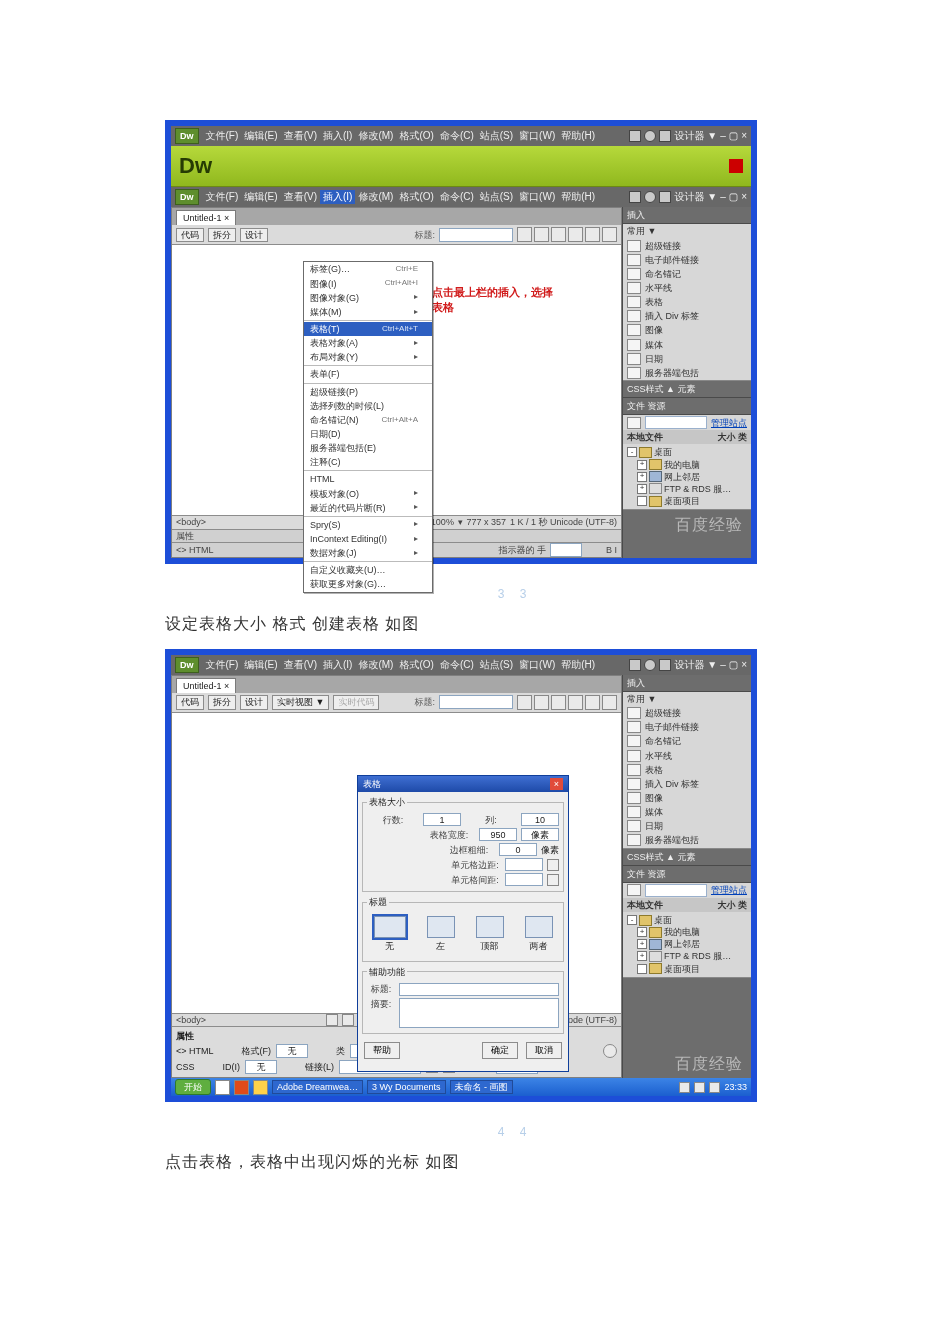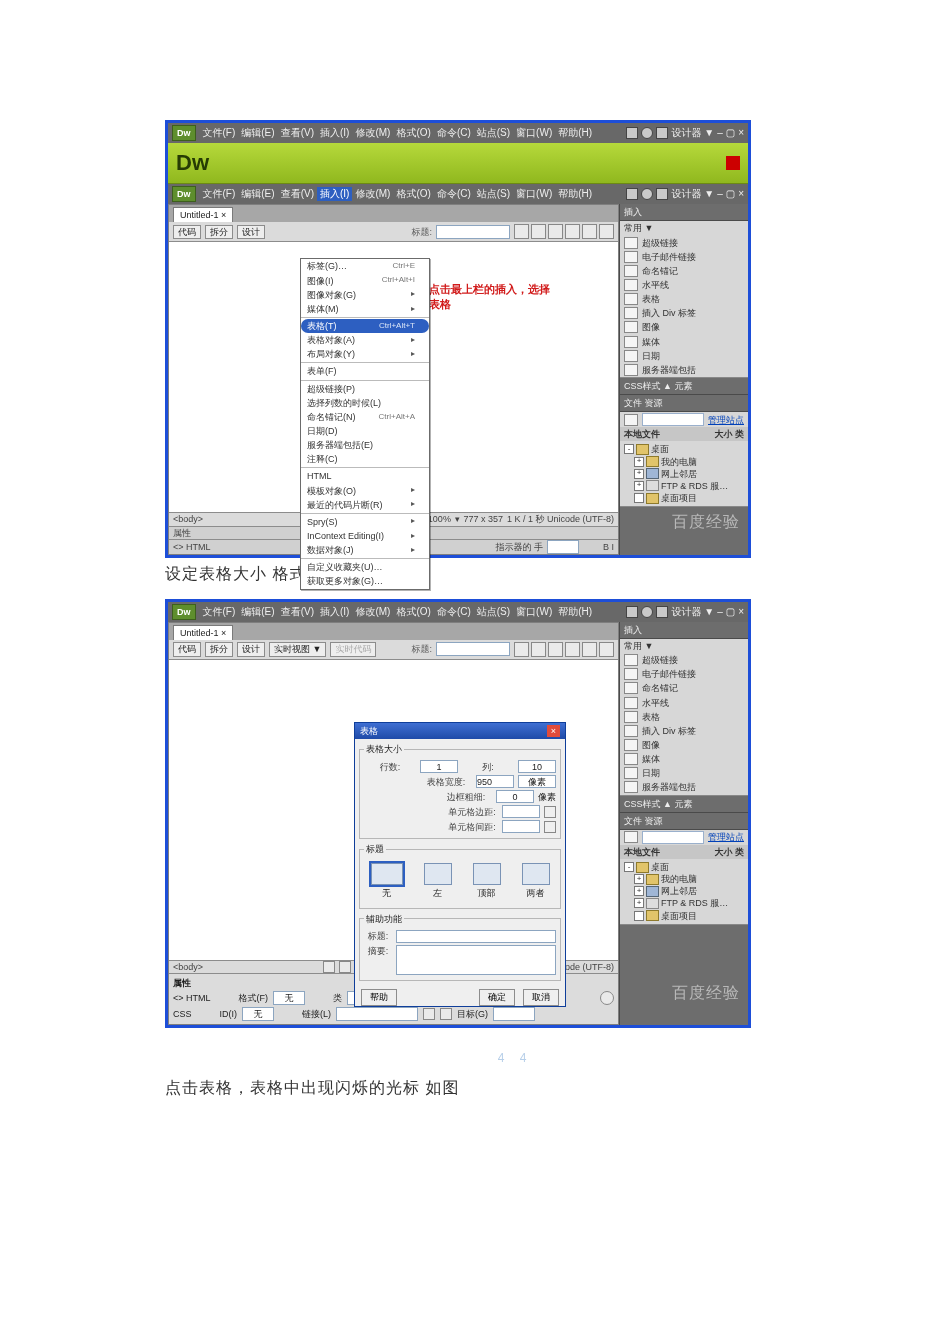--- a/index.html
+++ b/index.html
@@ -30,21 +30,21 @@
   }
   .caption {
     font-size: 16px;
     color: #333;
     margin: 6px 0 14px 0;
     letter-spacing: 1px;
   }
   
   .shot {
     width: 580px;
-    border: 3px solid #1d4ed8;
+    border: 6px solid #1d4ed8;
     background: #a7a7a7;
     font-size: 10px;
     color: #222;
     line-height: 1.35;
     position: relative;
   }
   .title-bar {
     background: #686868;
     color: #eee;
     font-size: 10px;
@@ -159,21 +159,21 @@
     border: 1px solid #6b6b6b;
     box-shadow: 1px 1px 0 rgba(0,0,0,.3);
     font-size: 9px; color: #333;
     z-index: 5;
   }
   .dropdown .item {
     padding: 1px 14px 1px 6px; display: flex; justify-content: space-between; align-items: center;
   }
   .dropdown .item.sub::after { content: "▸"; font-size: 8px; color: #555; }
   .dropdown .sep { border-top: 1px solid #bbb; margin: 1px 0; }
-  .dropdown .item.hi { background: #2d5fc1; color: #fff; border-radius: 7px; }
+  .dropdown .item.hi { background: #2d5fc1; color: #fff; }
   .shortcut { color: #777; font-size: 8px; }
   .item.hi .shortcut { color: #dce7f7; }
   
   .brand-banner {
     height: 40px;
     background: linear-gradient(#b6d93b, #90b81e);
     border-bottom: 1px solid #6d8a14;
     display: flex; align-items: center; justify-content: space-between;
     padding: 0 8px;
     color: #263b04; font-weight: bold; font-size: 22px;
@@ -210,21 +210,21 @@
   .dlg-row { display: flex; align-items: center; justify-content: flex-end; gap: 4px; padding: 1px 0; }
   .dlg-row label { color: #444; min-width: 52px; text-align: center; }
   .dlg-in { width: 36px; height: 11px; border: 1px solid #8ca5c0; background: #fff; }
   .hdr-opts { display: flex; gap: 8px; justify-content: space-around; padding: 4px 0; }
   .hdr-opt { display: flex; flex-direction: column; align-items: center; gap: 2px; }
   .hdr-pic {
     width: 26px; height: 20px; border: 1px solid #7a93b5; background: #dfe7f1;
     display: flex; align-items: center; justify-content: center;
   }
   .hdr-pic.sel { outline: 2px solid #2d5fc1; }
-  .dlg-btns { display: flex; justify-content: space-between; gap: 8px; padding: 4px 6px 0; }
+  .dlg-btns { display: flex; justify-content: space-between; gap: 8px; padding: 4px 6px 12px; }
   .dlg-btns button { font-size: 9px; padding: 1px 8px; border: 1px solid #8c8c8c; background: #efefef; }
   
   .red-instr {
     position: absolute; left: 6px; top: 4px;
     width: 175px;
     color: #d40d16;
     font-size: 10px;
     line-height: 1.35;
     font-weight: bold;
     letter-spacing: 0;
@@ -528,20 +528,23 @@
                 <span class="ficon"></span>
                 <span>桌面项目</span>
               </div>
             </div>
         </div>
         <div class="watermark">百度经验</div>
       </div>
     </div>
   </div>
 
+  <div class="step-sep">
+      <span>3  3</span>
+    </div>
   <p class="caption">设定表格大小  格式   创建表格   如图</p>
 
   <div class="shot">
 
     <div class="title-bar">
       <span class="app-badge">Dw</span>
       <span class="menu-row" id="menubar-3">
           <span class="m">文件(F)</span>
           <span class="m">编辑(E)</span>
           <span class="m">查看(V)</span>
@@ -600,21 +603,21 @@
             <fieldset>
               <legend>表格大小</legend>
               <div class="dlg-row">
                 <label>行数:</label>
                 <span class="dlg-in" style="text-align:center">1</span>
                 <label>列:</label>
                 <span class="dlg-in" style="text-align:center">10</span>
               </div>
               <div class="dlg-row">
                 <label>表格宽度:</label>
-                <span class="dlg-in" style="">950</span>
+                <span class="dlg-in" style="text-align:center">950</span>
                 <span class="dlg-in" style="width:36px;text-align:center">像素</span>
               </div>
               <div class="dlg-row">
                 <label>边框粗细:</label>
                 <span class="dlg-in" style="text-align:center">0</span>
                 <span>像素</span>
               </div>
               <div class="dlg-row">
                 <label>单元格边距:</label>
                 <span class="dlg-in"></span>
@@ -797,20 +800,35 @@
                 <span class="sq"></span>
                 <span class="ficon"></span>
                 <span>桌面项目</span>
               </div>
             </div>
         </div>
         <div class="watermark">百度经验</div>
       </div>
     </div>
 
+    <div class="taskbar">
+      <span class="start">开始</span>
+      <span class="ico" style="background:#fff"></span>
+      <span class="ico" style="background:#e04b1a"></span>
+      <span class="ico" style="background:#ffd24a"></span>
+      <span class="btn9" style="background:#2e68cf;color:#fff;border-color:#204a99">Adobe Dreamwea…</span>
+      <span class="btn9" style="background:#2e68cf;color:#fff;border-color:#204a99">3 Wy Documents</span>
+      <span class="btn9" style="background:#2e68cf;color:#fff;border-color:#204a99">未命名 - 画图</span>
+      <span class="tray">
+        <span class="ico" style="width:9px;height:9px"></span>
+        <span class="ico" style="width:9px;height:9px"></span>
+        <span class="ico" style="width:9px;height:9px"></span>
+        <span class="clk">23:33</span>
+      </span>
+    </div>
   </div>
 
   <div class="step-sep">
       <span>4  4</span>
     </div>
   <p class="caption">点击表格，表格中出现闪烁的光标   如图</p>
 
 </div>
 
 </body></html>

